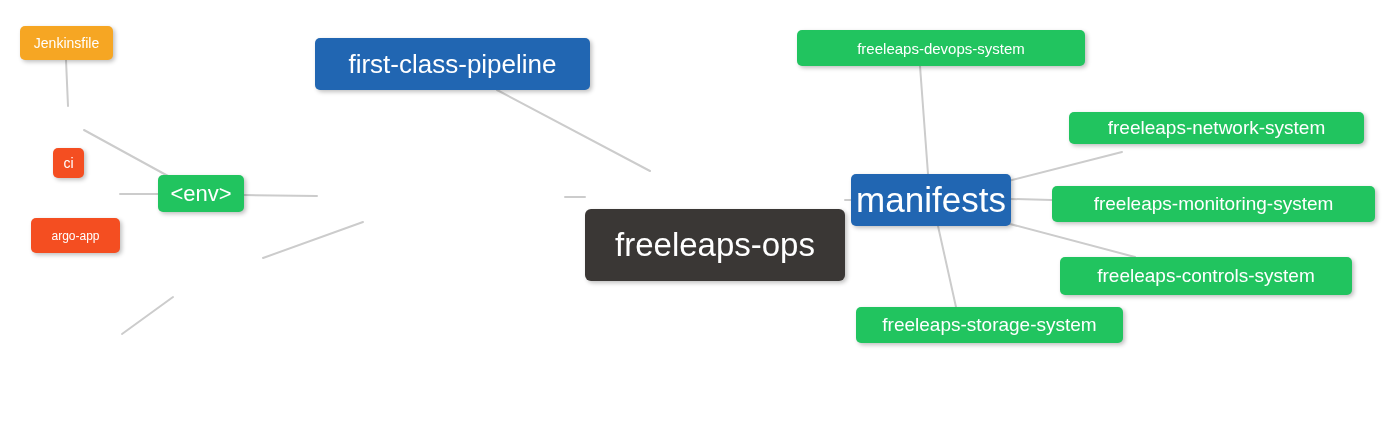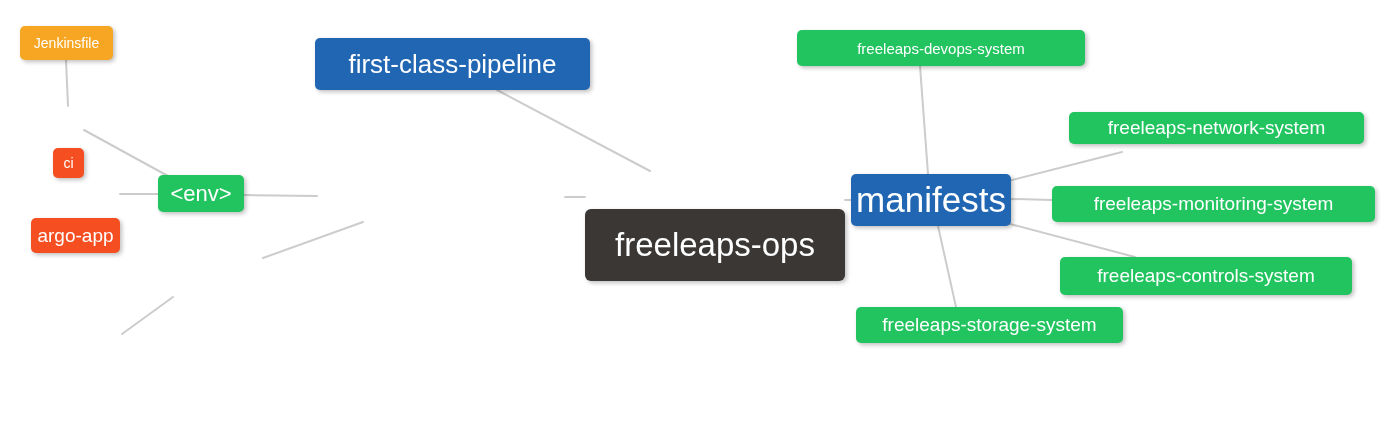--- a/index.html
+++ b/index.html
@@ -43,21 +43,21 @@
   }
   .node.blue  { background: #2166B2; }
   .node.green { background: #21C45F; }
   .node.red   { background: #F44E21; margin-top: 42px; }
   .node.amber { background: #F6A623; }
   .node.dark  { background: #3A3735; border-radius: 6px; margin-top: 39px; }
 
   
   .n-jenkinsfile { left: 20px;  top: 26px;  width: 93px;  height: 34px; font-size: 14px; }
   .n-ci          { left: 53px;  top: 106px; width: 31px;  height: 30px; font-size: 14px; }
-  .n-argo-app    { left: 31px;  top: 176px; width: 89px;  height: 35px; font-size: 19px; }
+  .n-argo-app    { left: 31px;  top: 176px; width: 89px;  height: 35px; font-size: 12px; }
   .n-env         { left: 158px; top: 175px; width: 86px;  height: 37px; font-size: 22px; }
   .n-helm-pkg    { left: 147px; top: 257px; width: 118px; height: 40px; font-size: 22px; }
   .n-values      { left: 8px;   top: 333px; width: 169px; height: 32px; font-size: 17px; }
   .n-fcp         { left: 315px; top: 38px;  width: 275px; height: 52px; font-size: 26px; }
   .n-service     { left: 317px; top: 172px; width: 248px; height: 50px; font-size: 26px; }
   .n-ops         { left: 585px; top: 170px; width: 260px; height: 72px; font-size: 33px; }
   .n-manifests   { left: 851px; top: 174px; width: 160px; height: 52px; font-size: 35px; }
   .n-devops      { left: 797px; top: 30px;  width: 288px; height: 36px; font-size: 15px; }
   .n-network     { left: 1053px;top: 112px; width: 295px; height: 32px; font-size: 19px; margin-left: 16px; }
   .n-monitoring  { left: 1052px;top: 186px; width: 323px; height: 36px; font-size: 19px; }

